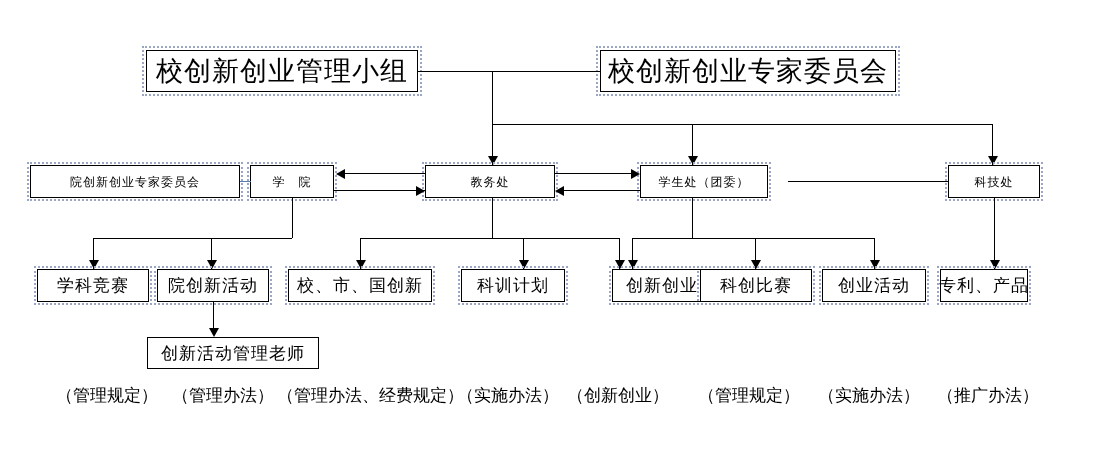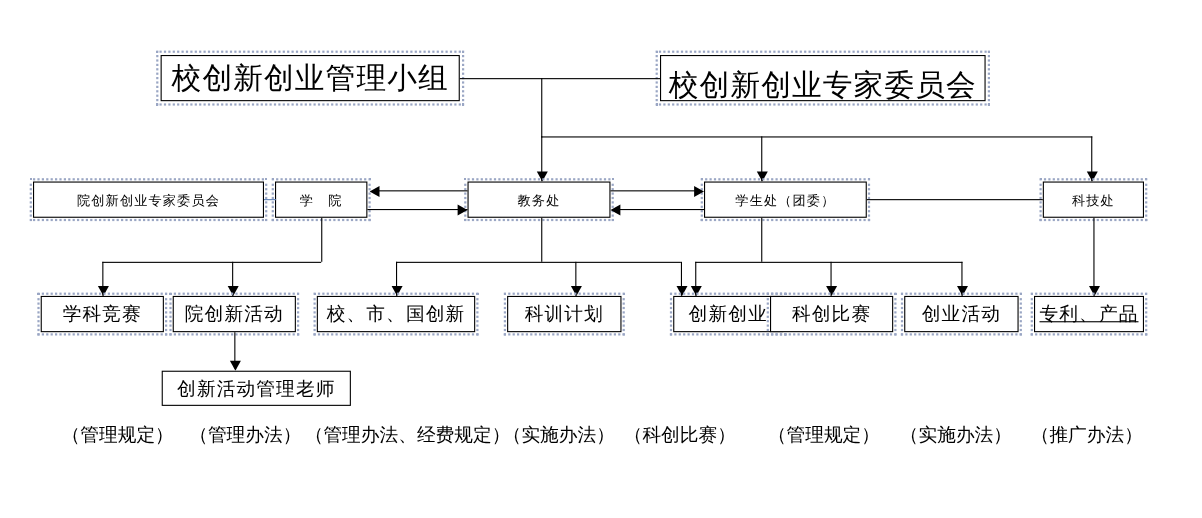--- a/index.html
+++ b/index.html
@@ -98,21 +98,21 @@
 </style>
 </head>
 <body>
 
 <div id="canvas">
 
   <div class="node top" style="left:146px; top:50px; width:272px; height:42px;">
     <span>校创新创业管理小组</span>
   </div>
 
-  <div class="node top" style="left:600px; top:50px; width:296px; height:42px;align-items:flex-end;">
+  <div class="node top" style="left:600px; top:50px; width:296px; height:42px;">
     <span>校创新创业专家委员会</span>
   </div>
 
   <div class="ln h" style="left:418px; top:71px; width:182px;"></div>
 
   <div class="ln v" style="left:492px; top:71px; height:54px;"></div>
 
   <div class="ln h" style="left:492px; top:124px; width:501px;"></div>
 
   <div class="ln v" style="left:992px; top:124px; height:41px;"></div>
@@ -129,21 +129,21 @@
   </div>
 
   <div class="node halo rank2" style="left:250px; top:165px; width:84px; height:33px;">
     <span>学　院</span>
   </div>
 
   <div class="node halo rank2" style="left:425px; top:165px; width:130px; height:33px;">
     <span>教务处</span>
   </div>
 
-  <div class="node halo rank2" style="left:640px; top:165px; width:148px; height:33px;">
+  <div class="node halo rank2" style="left:640px; top:165px; width:128px; height:33px;">
     <span>学生处（团委）</span>
   </div>
 
   <div class="node halo rank2" style="left:948px; top:165px; width:92px; height:33px;">
     <span>科技处</span>
   </div>
 
   <div class="ln h blue" style="left:240px; top:181px; width:11px;"></div>
 
   <div class="ln h" style="left:344px; top:173px; width:81px;"></div>
@@ -209,33 +209,33 @@
   </div>
 
   <div class="node halo rank3" style="left:700px; top:269px; width:112px; height:33px;">
     <span>科创比赛</span>
   </div>
 
   <div class="node halo rank3" style="left:822px; top:269px; width:104px; height:33px;">
     <span>创业活动</span>
   </div>
 
-  <div class="node halo rank3" style="left:940px; top:269px; width:100px; height:33px;text-decoration:underline;">
+  <div class="node halo rank3" style="left:940px; top:269px; width:88px; height:33px;">
     <span>专利、产品</span>
   </div>
 
   <div class="ln v" style="left:213px; top:302px; height:33px;"></div>
   <div class="arr down" style="left:209px; top:328px;"></div>
 
   <div class="node rank4" style="left:147px; top:337px; width:172px; height:32px;">
     <span>创新活动管理老师</span>
   </div>
 
   <div class="caption" style="left:56px; top:384px;">（管理规定）</div>
   <div class="caption" style="left:172px; top:384px;">（管理办法）</div>
   <div class="caption" style="left:277px; top:384px;">（管理办法、经费规定）</div>
   <div class="caption" style="left:457px; top:384px;">（实施办法）</div>
-  <div class="caption" style="left:567px; top:384px;">（科创比赛）</div>
+  <div class="caption" style="left:567px; top:384px;">（创新创业）</div>
   <div class="caption" style="left:698px; top:384px;">（管理规定）</div>
   <div class="caption" style="left:818px; top:384px;">（实施办法）</div>
   <div class="caption" style="left:937px; top:384px;">（推广办法）</div>
 
 </div>
 
 </body></html>

